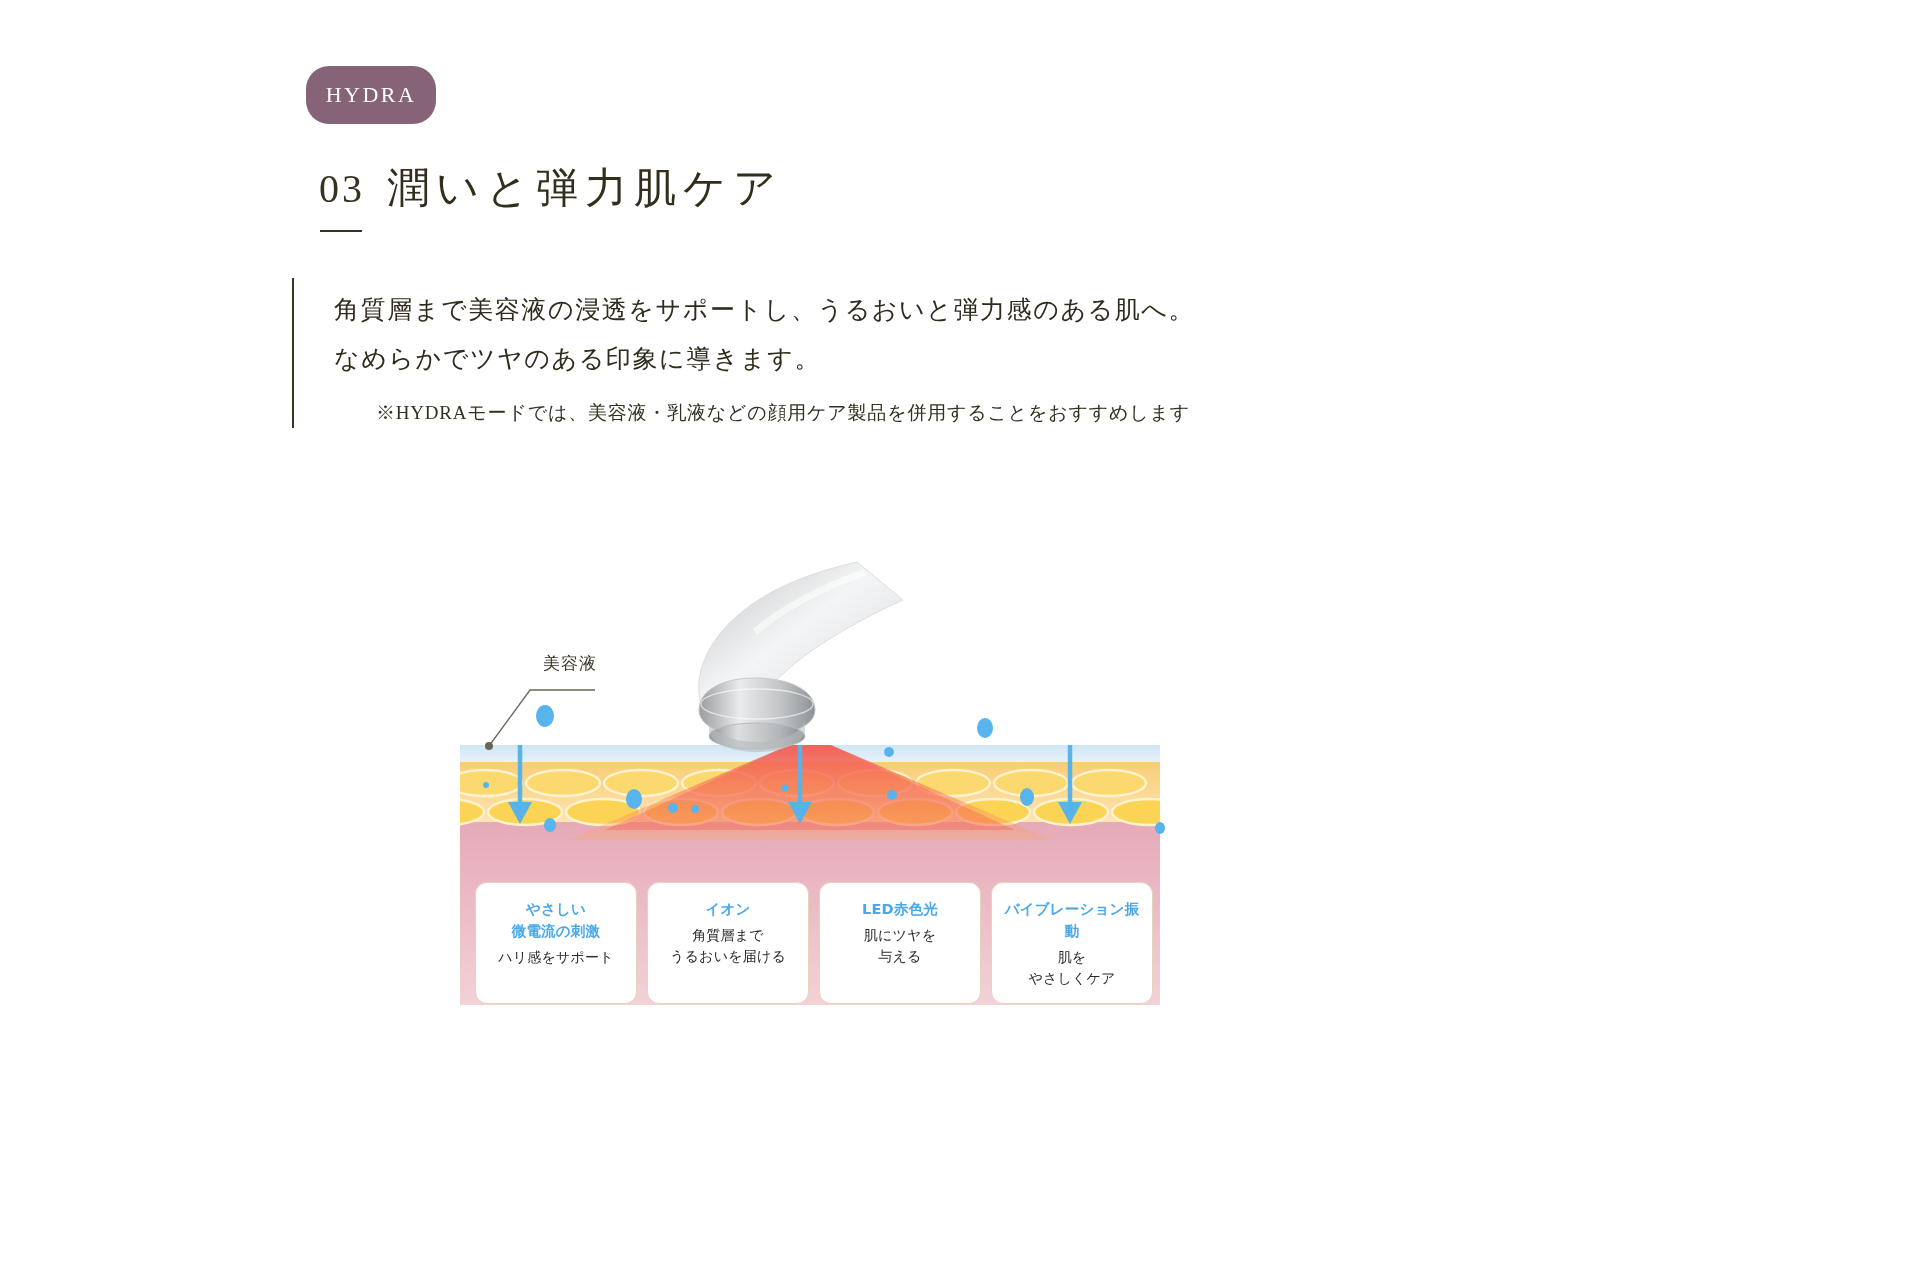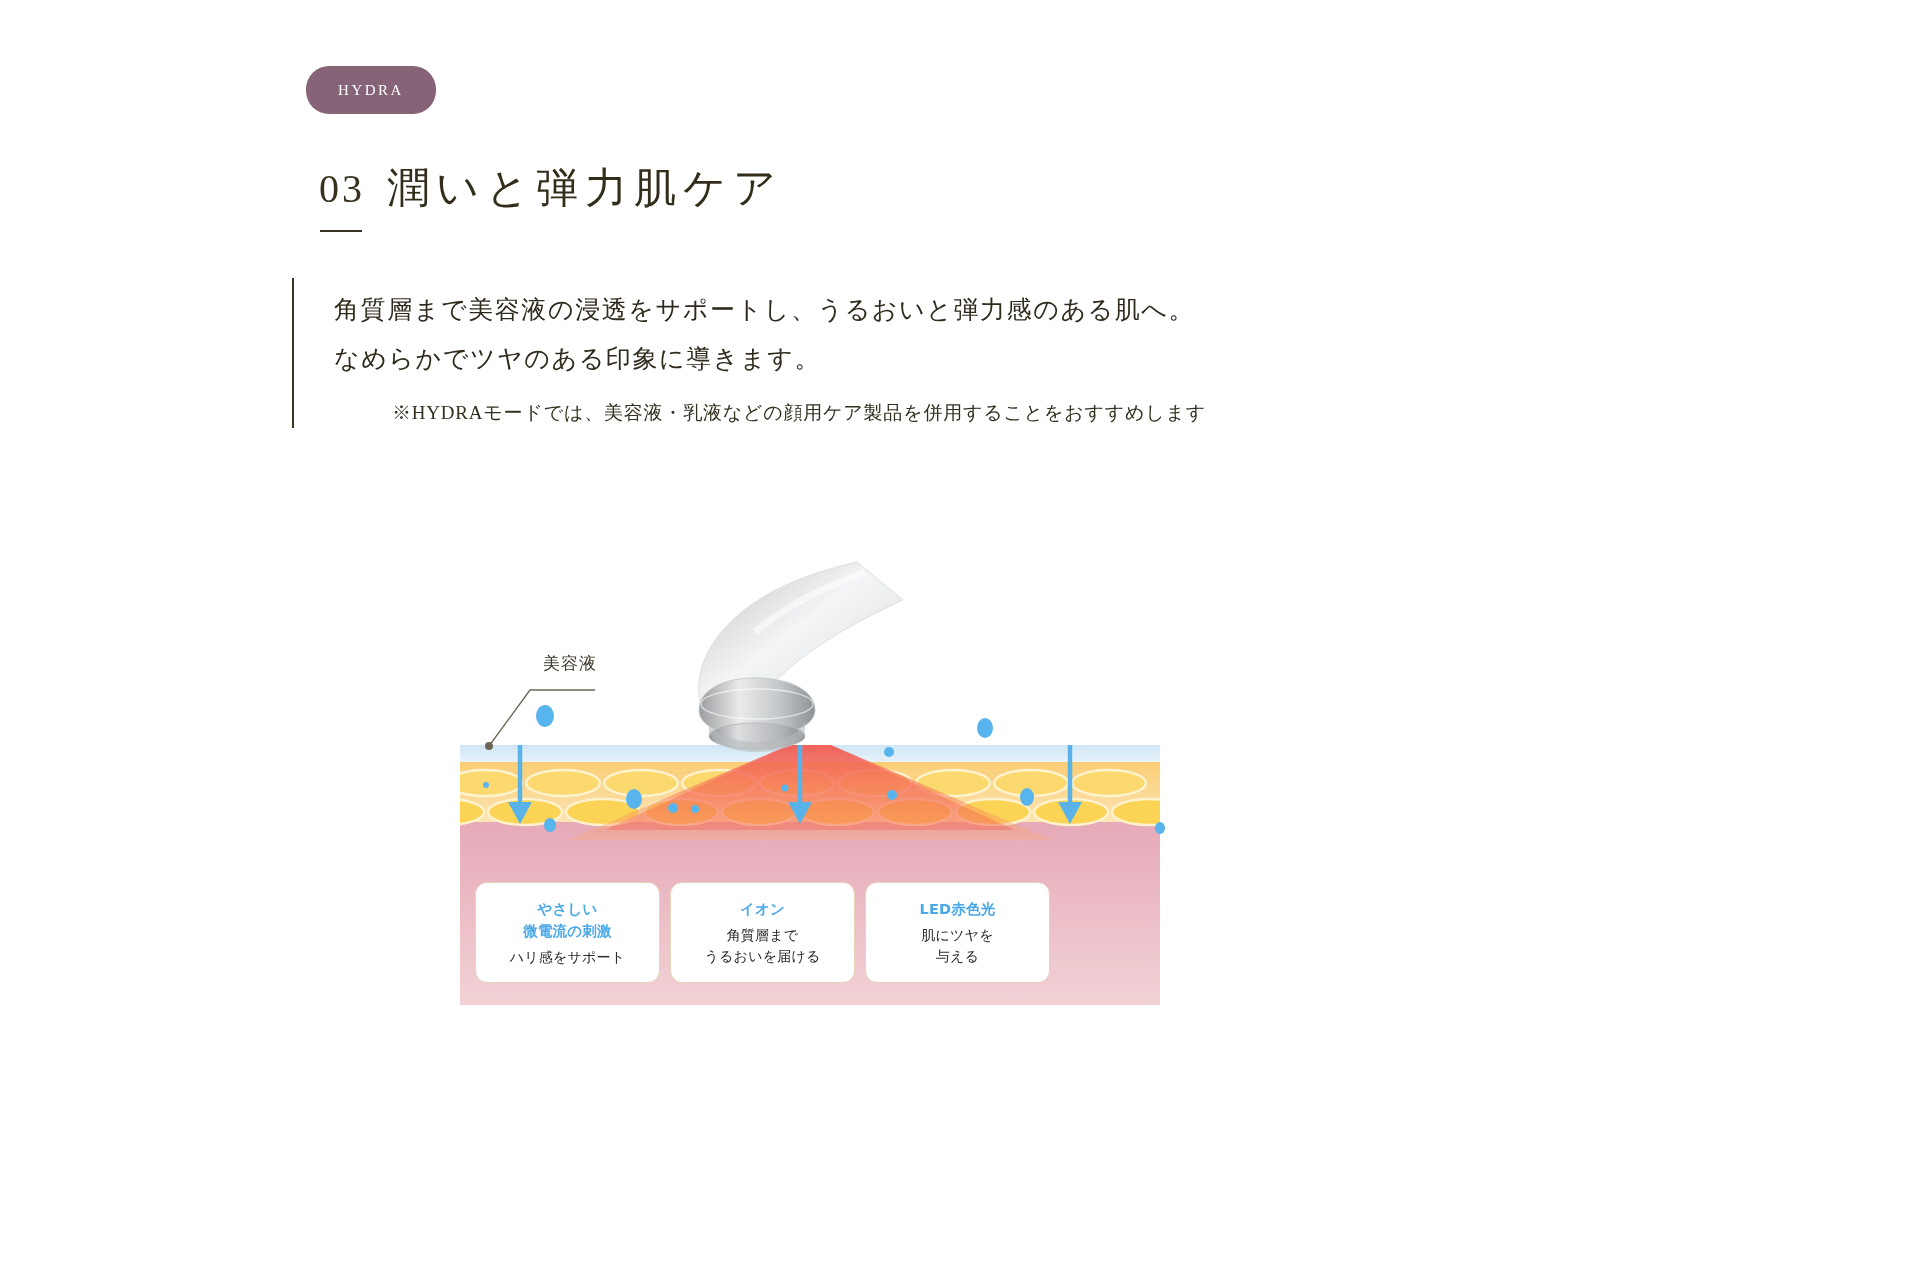--- a/index.html
+++ b/index.html
@@ -16,29 +16,29 @@
     font-family: "Liberation Serif", "DejaVu Serif", serif;
     color: #2e2a1c;
   }
 
   
   .badge {
     position: absolute;
     left: 306px;
     top: 66px;
     width: 130px;
-    height: 48px;
+    height: 58px;
     border-radius: 23px;
     background: #866377;
     color: #ffffff;
     display: flex;
     align-items: center;
     justify-content: center;
     letter-spacing: 2.5px;
-    font-size: 15px;
+    font-size: 22px;
     font-family: "Liberation Serif", "DejaVu Serif", serif;
   }
 
   
   .heading {
     position: absolute;
     left: 306px;
     top: 160px;
     display: flex;
     align-items: baseline;
@@ -82,21 +82,21 @@
     font-size: 25px;
     letter-spacing: 1.6px;
     line-height: 1.95;
     color: #2f2a1b;
     white-space: nowrap;
   }
   .lead-note {
     font-size: 19px;
     letter-spacing: 0.8px;
     margin-top: 16px;
-    margin-left: 58px;
+    margin-left: 42px;
     color: #33301f;
     white-space: nowrap;
   }
 
   
   .illus {
     position: absolute;
     left: 455px;
     top: 540px;
     width: 710px;
@@ -318,13 +318,22 @@
   <div class="card">
     <div class="card-title">
       <div>LED赤色光</div>
     </div>
     <div class="card-body">
       <div>肌にツヤを</div>
       <div>与える</div>
     </div>
   </div>
 
+  <div class="card">
+    <div class="card-title">
+      <div>バイブレーション振動</div>
+    </div>
+    <div class="card-body">
+      <div>肌を</div>
+      <div>やさしくケア</div>
+    </div>
+  </div>
 </div>
 
 </body></html>

